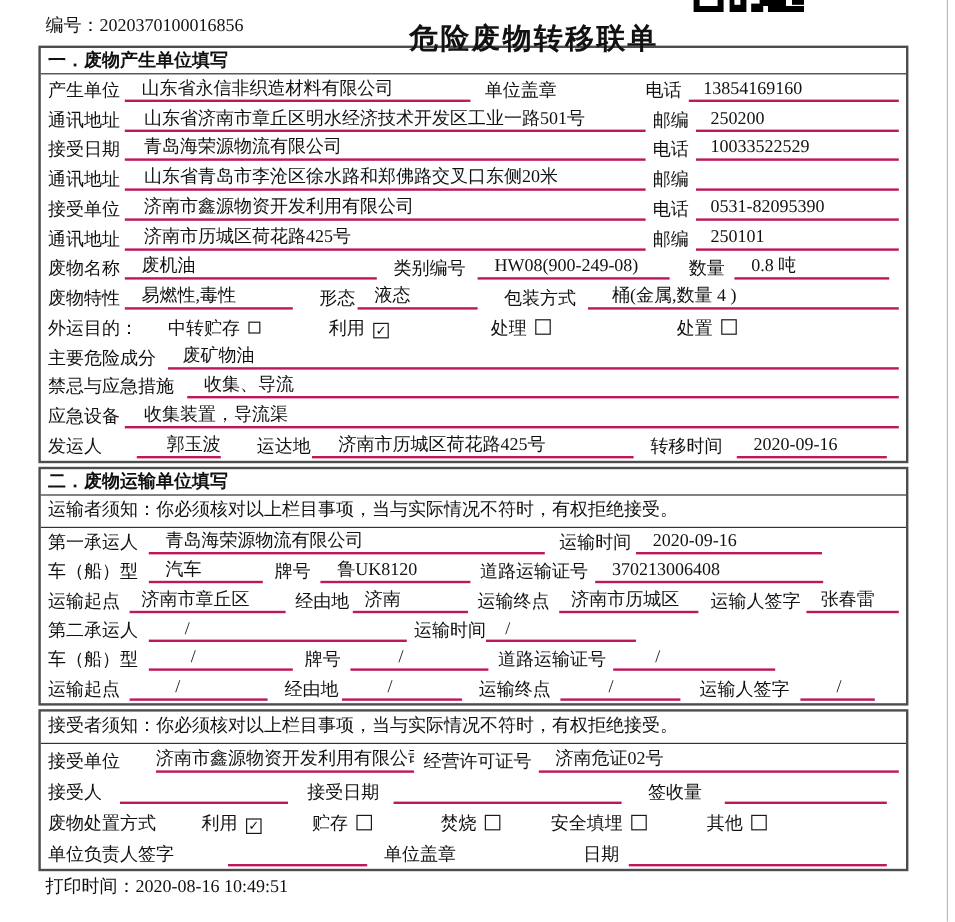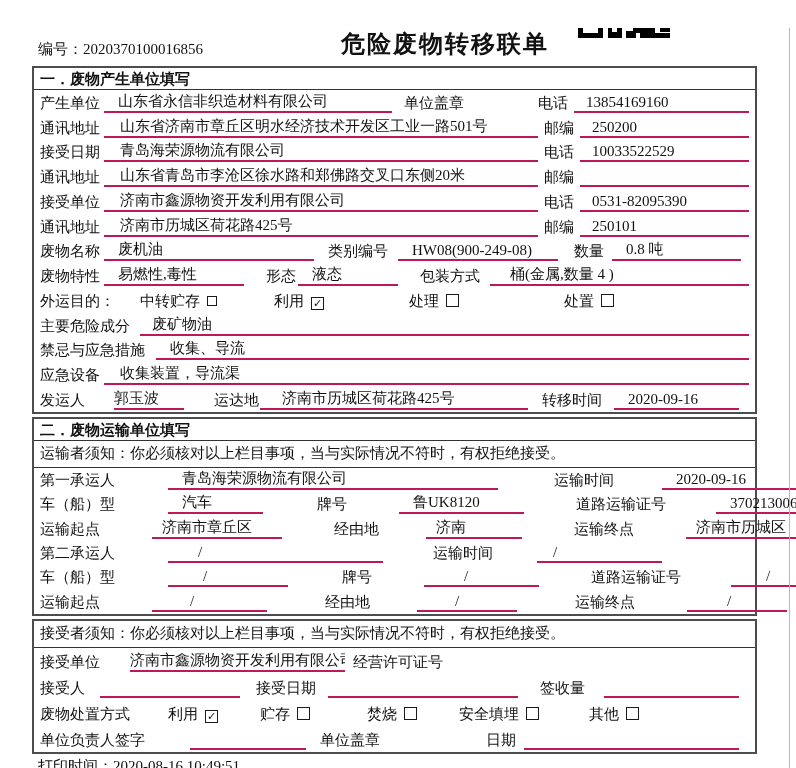--- a/index.html
+++ b/index.html
@@ -11,36 +11,36 @@
 
   
   .edge-line { position:absolute; left:789px; top:0; width:1px; height:768px; background:#b9b9b9; }
 
   
   .qr { position:absolute; left:578px; top:0; width:92px; height:10px; }
   .qr .b { position:absolute; background:#000; }
   .qr .w { position:absolute; background:#fff; }
 
   
-  .head { position:relative; height:38px;margin-top:28px; }
+  .head { position:relative; height:38px; }
   .serial { position:absolute; left:38px; top:12px; font-size:15px; }
-  .title { position:absolute; left:95px; top:0; width:700px; text-align:center;
+  .title { position:absolute; left:95px; top:16px; width:700px; text-align:center;
            font-size:24px; font-weight:bold; letter-spacing:2px;
            font-family:"Liberation Sans","DejaVu Sans",sans-serif; }
 
   
   .box { width:725px; margin-left:32px; border:2px solid #4d4d4d; background:#fff; margin-bottom:3px; }
   .hd { font-weight:bold; font-size:15px; line-height:21px; height:22px; padding-left:6px;
         border-bottom:1px solid #333;
         font-family:"Liberation Sans","DejaVu Sans",sans-serif; }
   .note { height:27px; line-height:24px; padding-left:6px; border-bottom:1px solid #333; }
 
   .frow { display:flex; align-items:flex-end; padding:0 6px 2px 6px; }
   .s1 .frow { height:24.75px; }
-  .s2 .frow { height:24.3px;gap:44px; }
+  .s2 .frow { height:24.3px; }
   .s3 .frow { height:26px; }
 
   .lbl { flex:none; white-space:nowrap; }
   .u { border-bottom:2px solid #be185d; white-space:nowrap; overflow:hidden; flex:none; }
   .u.grow { flex:1 1 auto; }
   .pv { padding-left:14px; }      
   .sl { padding-left:30px; }      
   .spacer { flex:none; }
 
   .cb { display:inline-block; width:13px; height:13px; border:1.5px solid #1a1a1a;
@@ -155,21 +155,21 @@
       <span class="u grow" style="padding-left:14px">收集、导流</span>
     </div>
 
     <div class="frow">
       <span class="lbl" style="width:64px">应急设备</span>
       <span class="u grow" style="padding-left:16px">收集装置，导流渠</span>
     </div>
 
     <div class="frow">
       <span class="lbl" style="width:74px">发运人</span>
-      <span class="u" style="width:70px;text-align:left">郭玉波</span>
+      <span class="u" style="width:70px;text-align:right">郭玉波</span>
       <span class="lbl" style="width:76px;padding-left:30px">运达地</span>
       <span class="u" style="width:268px;padding-left:22px">济南市历城区荷花路425号</span>
       <span class="lbl" style="width:86px;padding-left:14px">转移时间</span>
       <span class="u grow pv" style="margin-right:10px">2020-09-16</span>
     </div>
   </div>
 
   <div class="box s2">
     <div class="hd">二．废物运输单位填写</div>
     <div class="note">运输者须知：你必须核对以上栏目事项，当与实际情况不符时，有权拒绝接受。</div>
@@ -233,20 +233,21 @@
     </div>
   </div>
 
   <div class="box s3">
     <div class="note">接受者须知：你必须核对以上栏目事项，当与实际情况不符时，有权拒绝接受。</div>
 
     <div class="frow">
       <span class="lbl" style="width:90px">接受单位</span>
       <span class="u" style="width:215px;padding-left:0">济南市鑫源物资开发利用有限公司</span>
       <span class="lbl" style="width:104px;padding-left:8px">经营许可证号</span>
+      <span class="u grow" style="padding-left:14px">济南危证02号</span>
     </div>
 
     <div class="frow">
       <span class="lbl" style="width:60px">接受人</span>
       <span class="u" style="width:140px"></span>
       <span class="lbl" style="width:88px;padding-left:16px">接受日期</span>
       <span class="u" style="width:190px"></span>
       <span class="lbl" style="width:86px;padding-left:22px">签收量</span>
       <span class="u grow" style="margin-right:10px"></span>
     </div>

